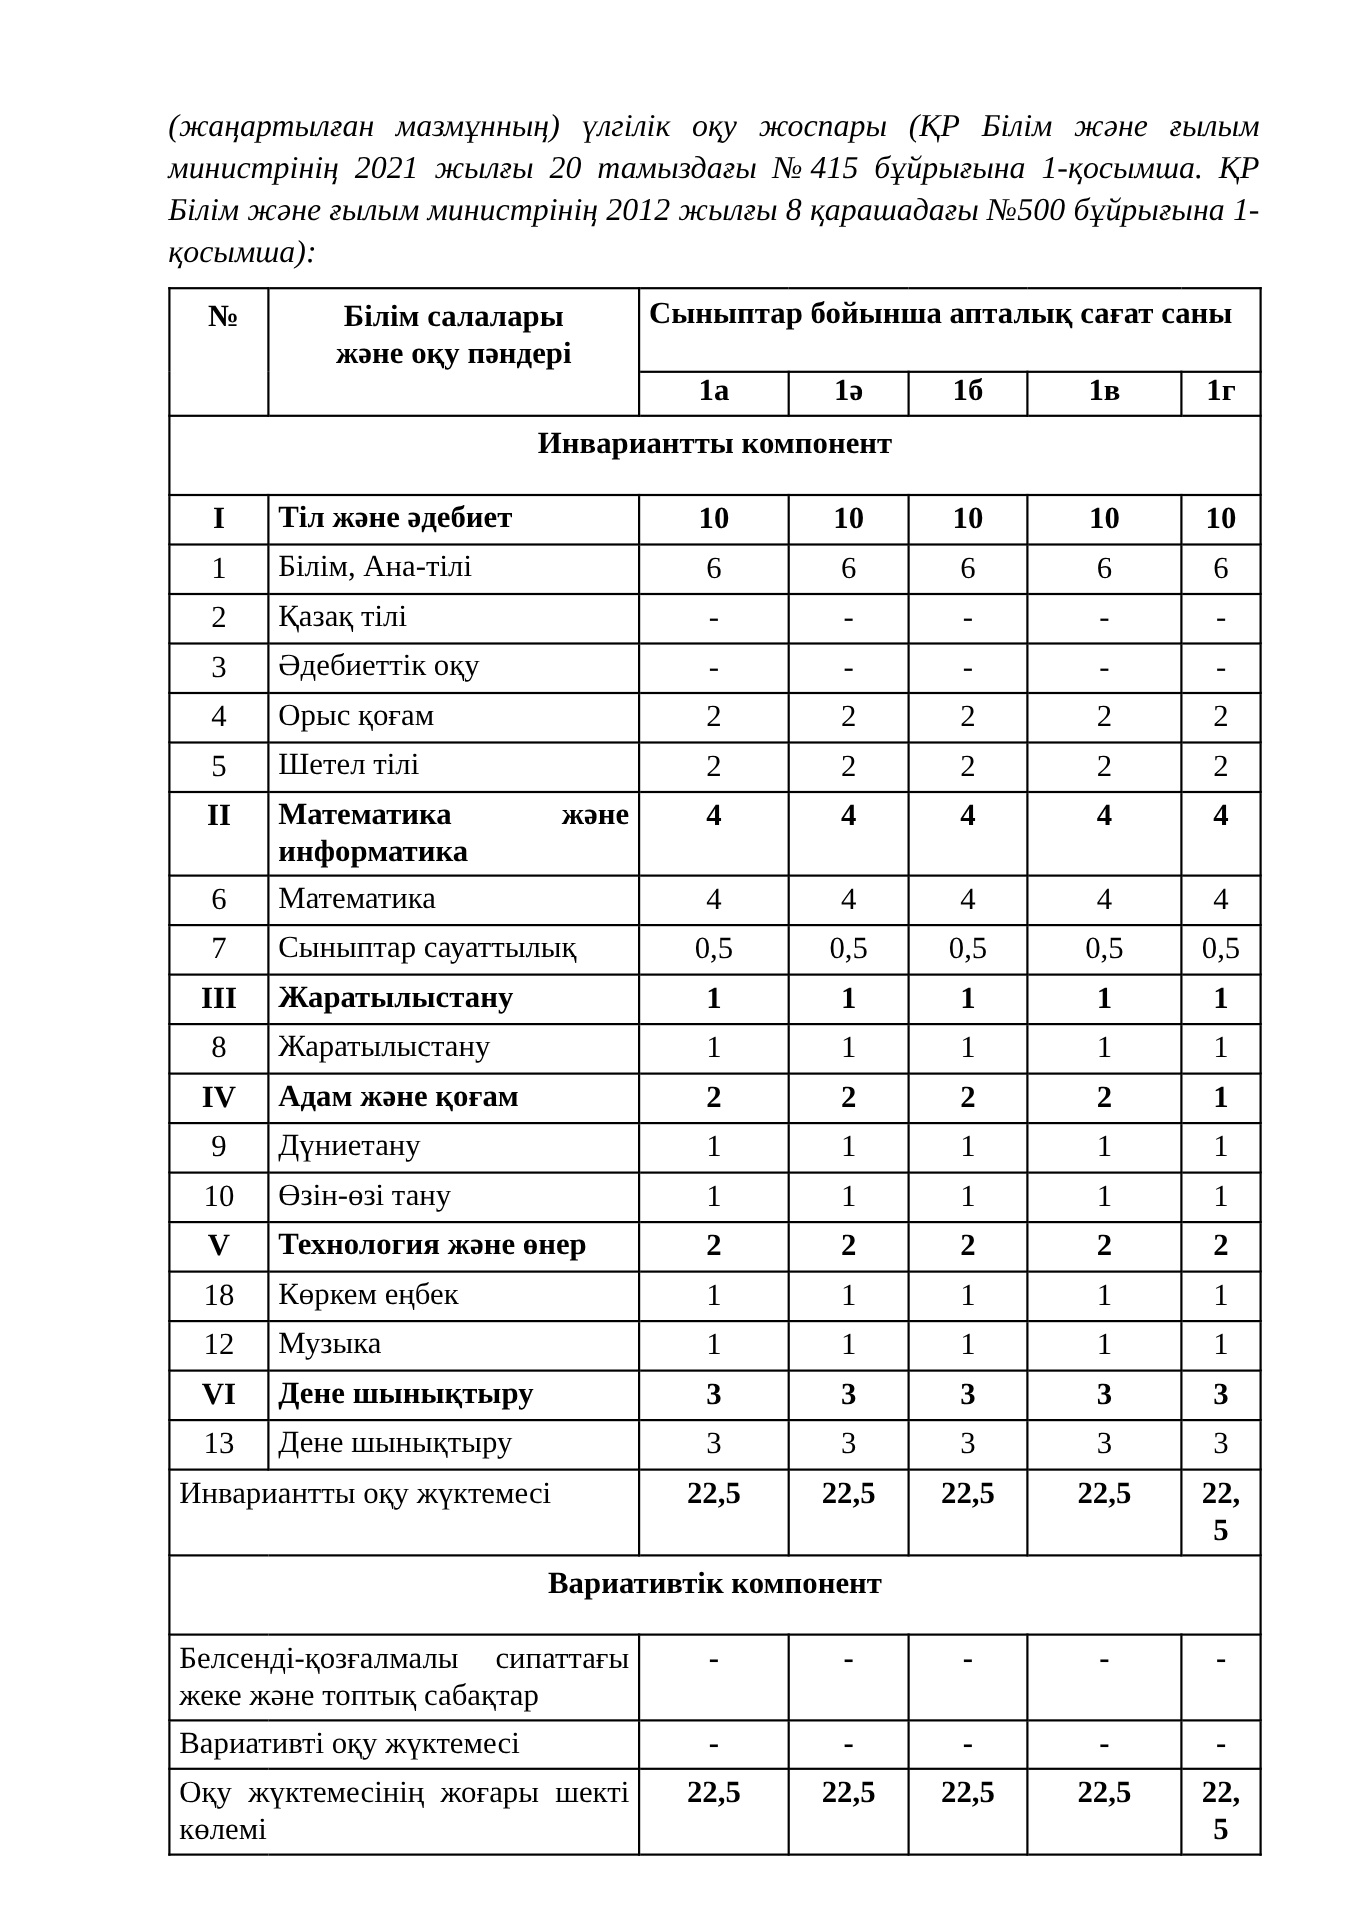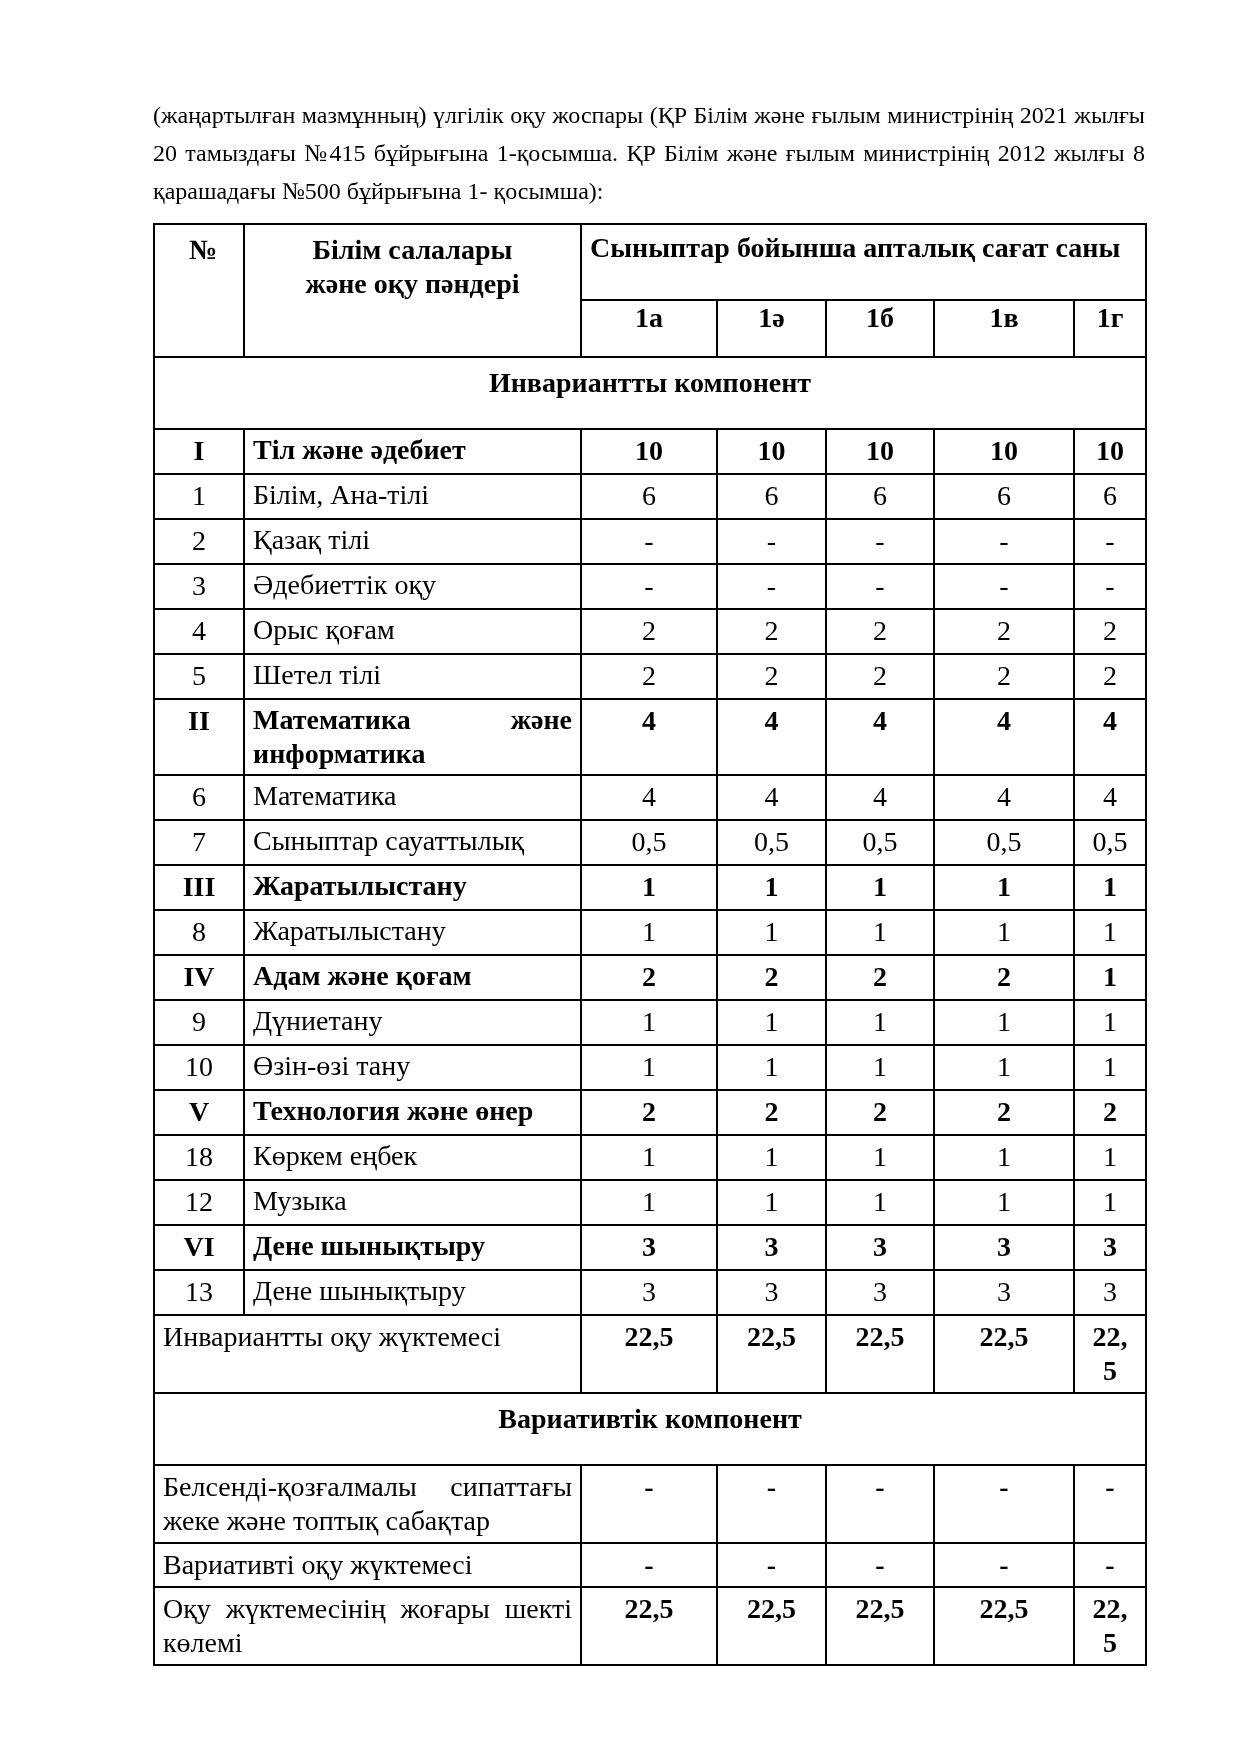--- a/index.html
+++ b/index.html
@@ -7,25 +7,26 @@
     width: 1241px;
     height: 1755px;
     background: #ffffff;
     box-sizing: border-box;
     padding: 96px 94px 0 153px;
     font-family: "Liberation Serif", "DejaVu Serif", serif;
     color: #000000;
     overflow: hidden;
   }
   .intro {
-    font-size: 24px;
+    font-size: 29px;
     line-height: 38px;
     text-align: justify;
     margin: 0 0 13px 0;
     width: 992px;
+    font-style: italic;
   }
   table.curriculum {
     border-collapse: collapse;
     table-layout: fixed;
     width: 992px;
     font-size: 28px;
     line-height: 34px;
   }
   table.curriculum th, table.curriculum td {
     border: 2px solid #000000;
@@ -42,21 +43,21 @@
   .th-hours {
     text-align: justify;
     font-weight: bold;
     height: 76px;
     padding: 6px 6px 0 8px;
   }
   .class-cell {
     text-align: center;
     font-weight: bold;
     vertical-align: middle;
-    height: 57px;
+    height: 40px;
     padding: 0 2px;
   }
   
   .section-cell {
     text-align: center;
     font-weight: bold;
     height: 72px;
     padding: 8px 4px 0 4px;
   }
   .num-cell {

